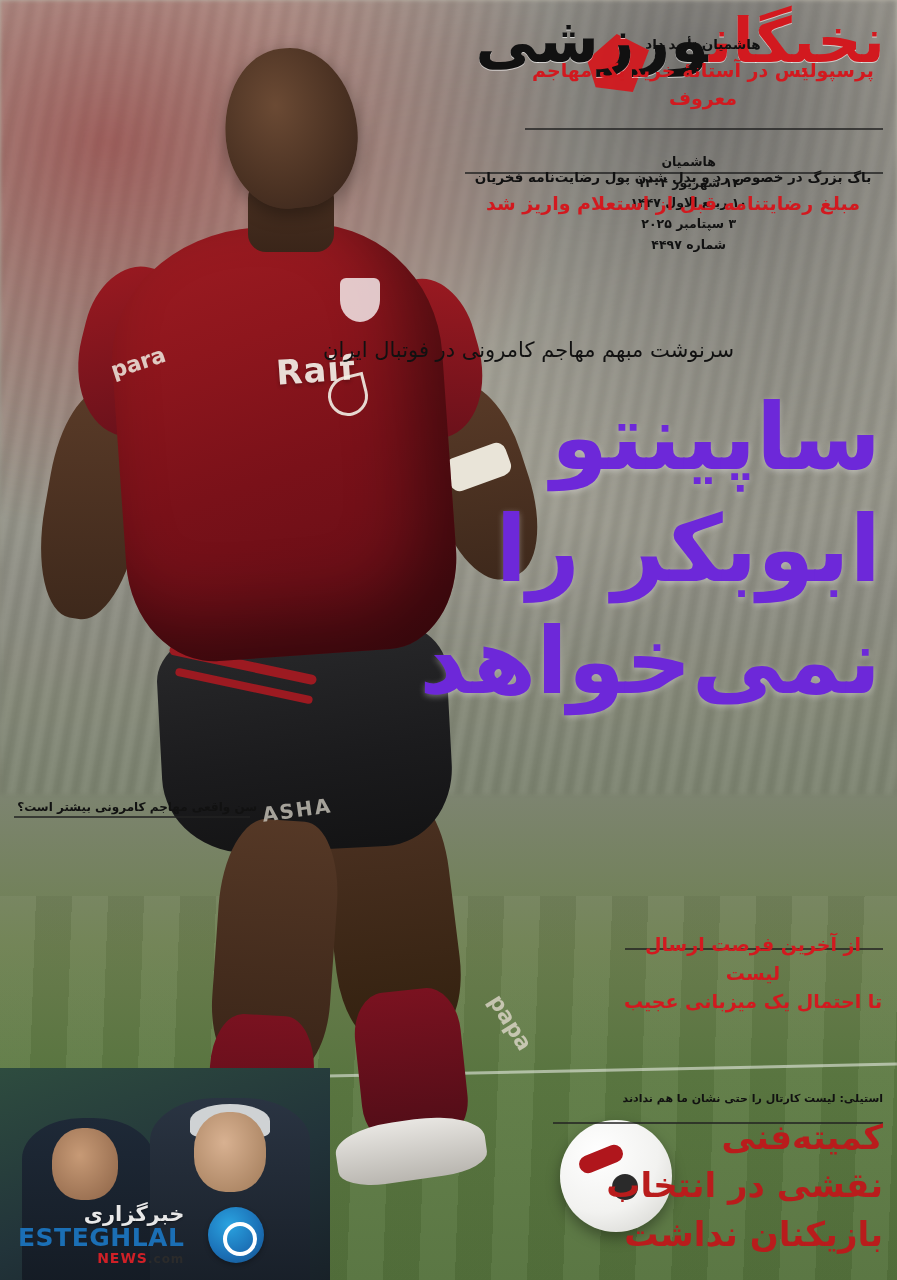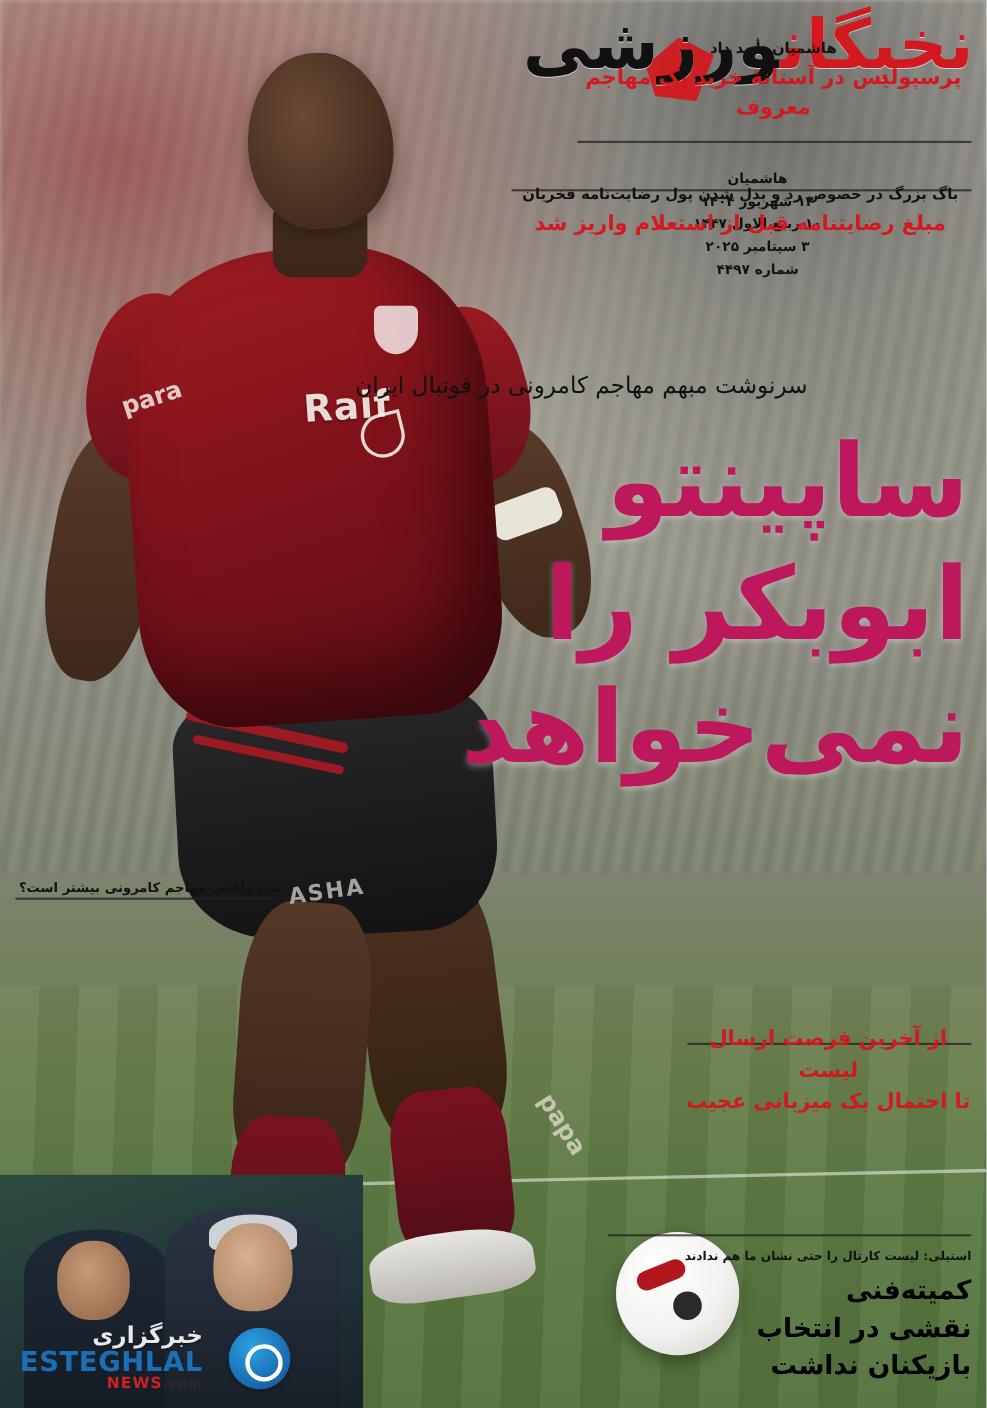--- a/index.html
+++ b/index.html
@@ -239,21 +239,21 @@
   .lead-kicker {
     position: absolute; right: 14px; top: 338px; width: 560px;
     text-align: left; font-size: 21px; font-weight: normal; color: #111;
     z-index: 9; letter-spacing: -0.2px;
   }
   .lead-title {
     position: absolute; right: 16px; top: 382px; width: 560px;
     text-align: right; z-index: 9;
   }
   .lead-title span {
-    display: block; color: #be185d; font-weight: bold;
+    display: block; color: #6d28d9; font-weight: bold;
     font-size: 92px; line-height: 1.22;
     text-shadow: 0 2px 6px rgba(255,255,255,0.35);
   }
 
   
   .teaser-left {
     position: absolute; right: 640px; left: 14px; top: 800px;
     text-align: right; z-index: 9;
   }
   .teaser-left .kicker { font-size: 12px; color: #111; font-weight: bold; margin-bottom: 6px; }
@@ -300,22 +300,22 @@
   }
 
   .bottom-story {
     position: absolute; left: 336px; right: 14px; bottom: 22px;
     text-align: right; z-index: 9;
   }
   .bottom-story .kicker {
     font-size: 11px; color: #111; font-weight: bold; margin-bottom: 8px;
   }
   .bottom-story .head span {
-    display: block; color: #000000; font-weight: bold;
-    font-size: 24px; line-height: 1.42;
+    display: block; color: #b91c1c; font-weight: bold;
+    font-size: 34px; line-height: 1.42;
   }
   .rule.r5 { right: 14px; bottom: 156px; width: 330px; }
 
   
   .watermark {
     position: absolute; left: 18px; bottom: 14px; z-index: 12;
     display: flex; align-items: center; gap: 24px;
   }
   .wm-ball {
     width: 56px; height: 56px; border-radius: 50%;

